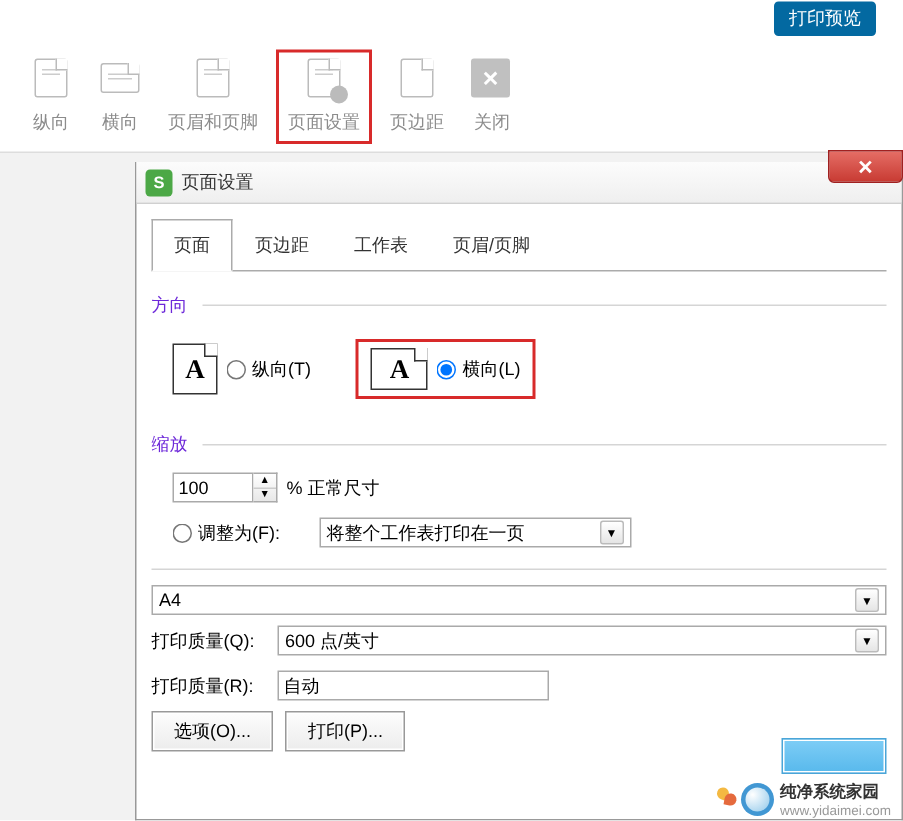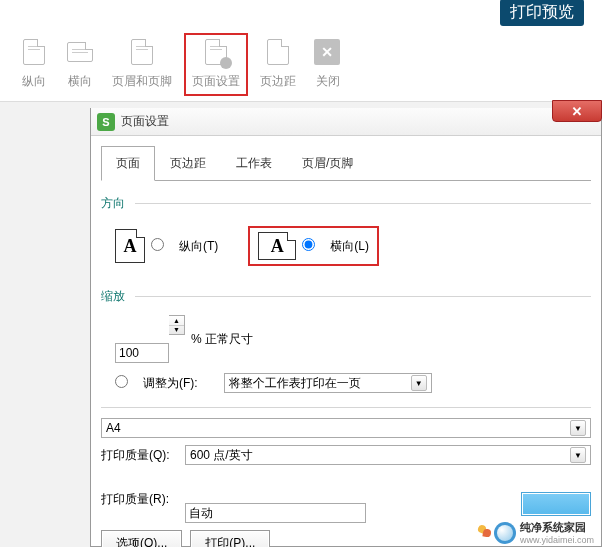--- a/index.html
+++ b/index.html
@@ -1,19 +1,19 @@
 <!DOCTYPE html>
 <html><head>
 <meta charset="utf-8">
 <style>
 * { box-sizing: border-box; margin: 0; padding: 0; font-family: "Microsoft YaHei", sans-serif; }
 body { width: 602px; height: 547px; background: #fff; position: relative; overflow: hidden; }
 
 .top-bar { position: absolute; top: 0; left: 0; right: 0; height: 24px; display: flex; justify-content: flex-end; align-items: center; padding-right: 18px; }
-.preview-btn { background: #0c4a6e; color: #fff; font-size: 16px; padding: 3px 10px; border-radius: 3px; }
+.preview-btn { background: #0369a1; color: #fff; font-size: 12px; padding: 3px 10px; border-radius: 3px; }
 
 .toolbar { position: absolute; top: 28px; left: 0; right: 0; height: 74px; display: flex; align-items: center; padding-left: 14px; border-bottom: 1px solid #ddd; }
 .tool-item { display: flex; flex-direction: column; align-items: center; margin-right: 6px; padding: 4px 6px; font-size: 12px; color: #8c8c8c; cursor: pointer; }
 .tool-item.highlighted { border: 2px solid #d82a2a; }
 .tool-icon { width: 28px; height: 28px; margin-bottom: 6px; position: relative; }
 .doc-icon { width: 22px; height: 26px; border: 1.5px solid #bbb; border-radius: 2px; margin: 0 auto; position: relative; }
 .doc-icon::after { content: ''; position: absolute; top: -1px; right: -1px; width: 7px; height: 7px; background: #fff; border-left: 1.5px solid #bbb; border-bottom: 1.5px solid #bbb; }
 .doc-icon.landscape { width: 26px; height: 20px; margin-top: 3px; }
 .doc-icon .lines { position: absolute; top: 6px; left: 4px; right: 4px; }
 .doc-icon .lines::before, .doc-icon .lines::after { content: ''; display: block; height: 1px; background: #ccc; margin-bottom: 2px; }
@@ -27,33 +27,33 @@
 .title-bar-icon { width: 18px; height: 18px; background: #4ca846; border-radius: 3px; display: flex; align-items: center; justify-content: center; color: #fff; font-size: 11px; font-weight: bold; margin-right: 6px; }
 .title-text { font-size: 12px; color: #333; }
 .close-x { position: absolute; right: -1px; top: -8px; width: 50px; height: 22px; background: linear-gradient(#e56d65, #c83b33); border: 1px solid #a02020; border-radius: 0 0 4px 4px; display: flex; align-items: center; justify-content: center; color: #fff; font-size: 13px; font-weight: bold; cursor: pointer; }
 
 .dialog-body { padding: 10px; }
 .tabs { display: flex; border-bottom: 1px solid #ababab; position: relative; }
 .tab { font-size: 12px; padding: 8px 14px; border: 1px solid transparent; border-bottom: none; cursor: pointer; color: #333; }
 .tab.active { border: 1px solid #ababab; border-bottom: 1px solid #fff; margin-bottom: -1px; background: #fff; }
 
 fieldset { border: none; margin-top: 14px; position: relative; }
-.fieldset-label { font-size: 12px; color: #0f766e; position: relative; }
+.fieldset-label { font-size: 12px; color: #6d28d9; position: relative; }
 .fieldset-line { position: absolute; top: 8px; left: 34px; right: 0; height: 1px; background: #d5d5d5; }
 
 .orientation-row { display: flex; align-items: center; margin-top: 14px; padding-left: 14px; gap: 6px; }
 .orient-icon { width: 30px; height: 34px; border: 1px solid #333; display: flex; align-items: center; justify-content: center; font-family: serif; font-size: 18px; font-weight: bold; background: #fff; position: relative; }
 .orient-icon::after { content: ''; position: absolute; top: -1px; right: -1px; width: 8px; height: 8px; background: #fff; border-left: 1px solid #333; border-bottom: 1px solid #333; }
 .orient-icon.landscape { width: 38px; height: 28px; }
 .highlight-box { border: 2px solid #d82a2a; padding: 4px 8px; display: flex; align-items: center; gap: 6px; }
-.radio-label { font-size: 12px; display: flex; align-items: flex-start; gap: 15px; }
+.radio-label { font-size: 12px; display: flex; align-items: center; gap: 4px; }
 input[type=radio] { margin: 0; }
 
 .scale-row { display: flex; align-items: center; margin-top: 10px; padding-left: 14px; gap: 6px; font-size: 12px; }
-.num-input { width: 54px; height: 20px; border: 1px solid #aaa; padding: 1px 3px; font-size: 12px; margin-top: 28px; }
+.num-input { width: 54px; height: 20px; border: 1px solid #aaa; padding: 1px 3px; font-size: 12px; }
 .spinner { width: 16px; height: 20px; border: 1px solid #aaa; border-left: none; display: flex; flex-direction: column; background: linear-gradient(#fff,#e8e8e8); }
 .spinner div { flex: 1; display: flex; align-items: center; justify-content: center; font-size: 7px; line-height: 1; cursor: pointer; }
 .spinner div:first-child { border-bottom: 1px solid #ccc; }
 
 .combo { height: 20px; border: 1px solid #aaa; font-size: 12px; padding: 1px 4px; display: flex; align-items: center; justify-content: space-between; background: #fff; cursor: pointer; }
 .combo.wide { width: 208px; }
 .combo.full { flex: 1; }
 .combo-arrow { width: 16px; height: 16px; background: linear-gradient(#fff,#e5e5e5); border: 1px solid #bbb; display: flex; align-items: center; justify-content: center; font-size: 8px; border-radius: 2px; }
 
 .hr { height: 1px; background: #d5d5d5; margin: 14px 0 10px; }

